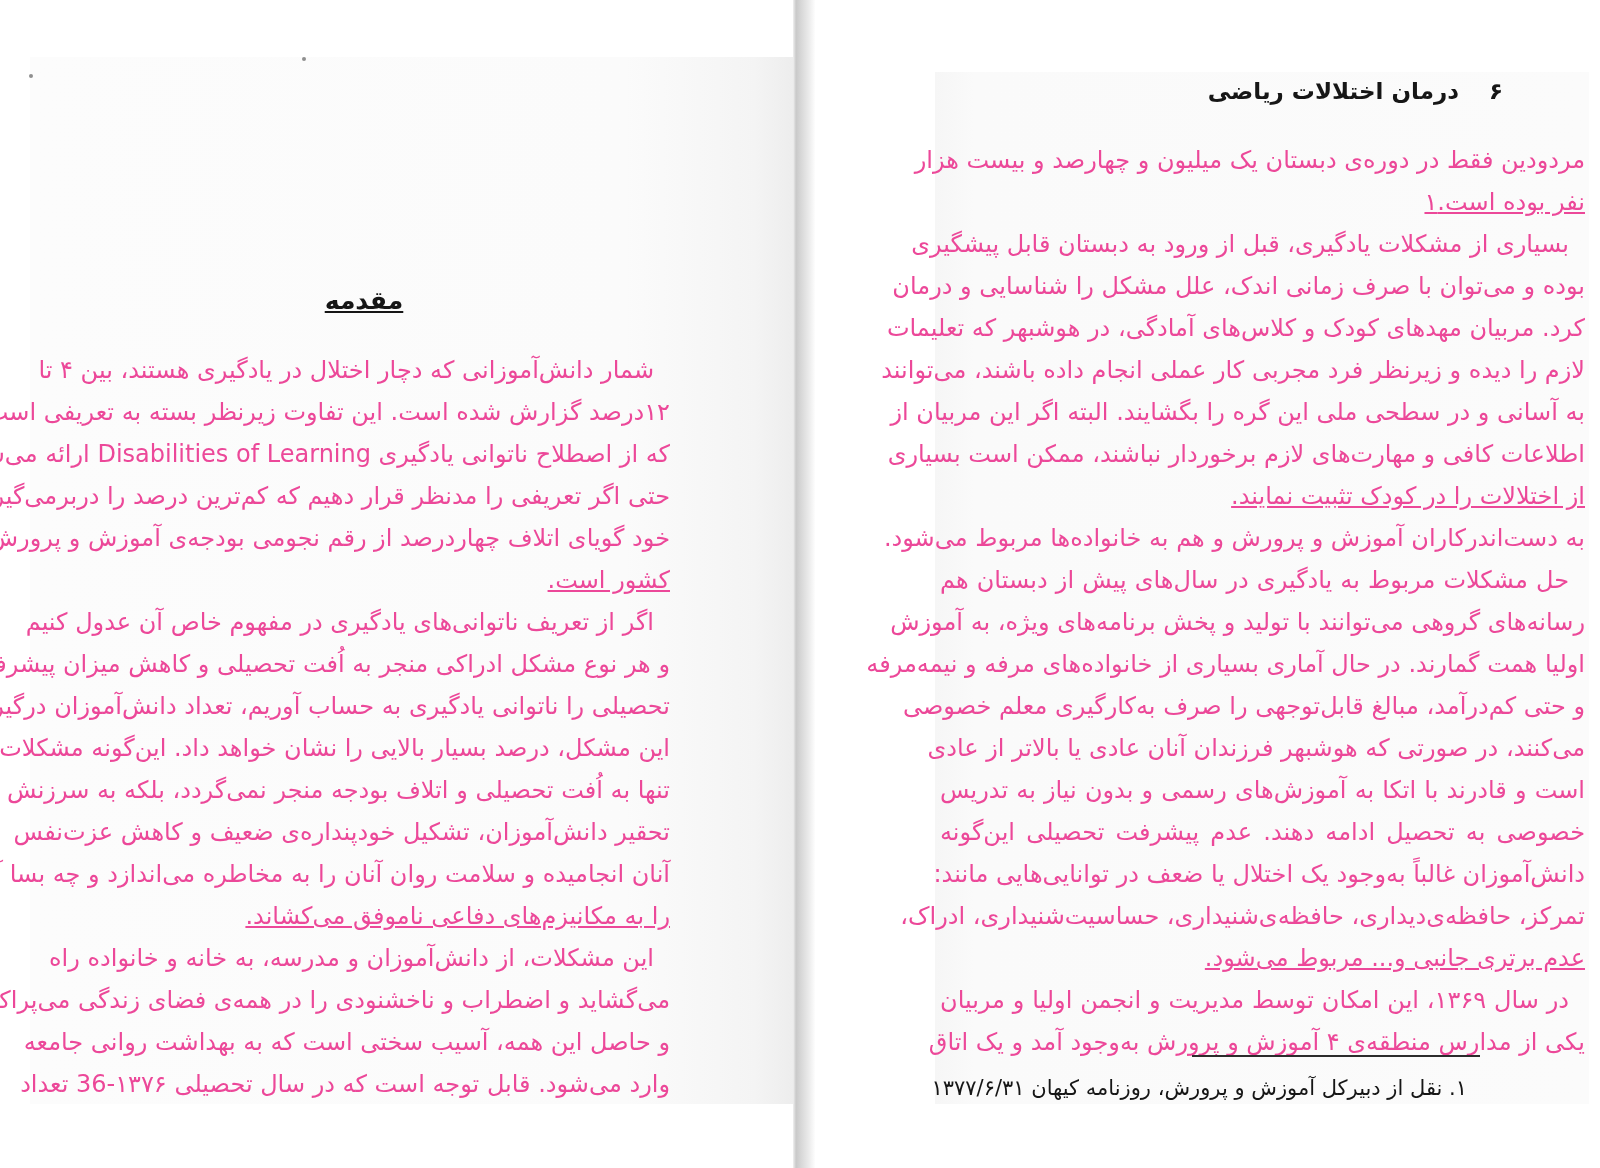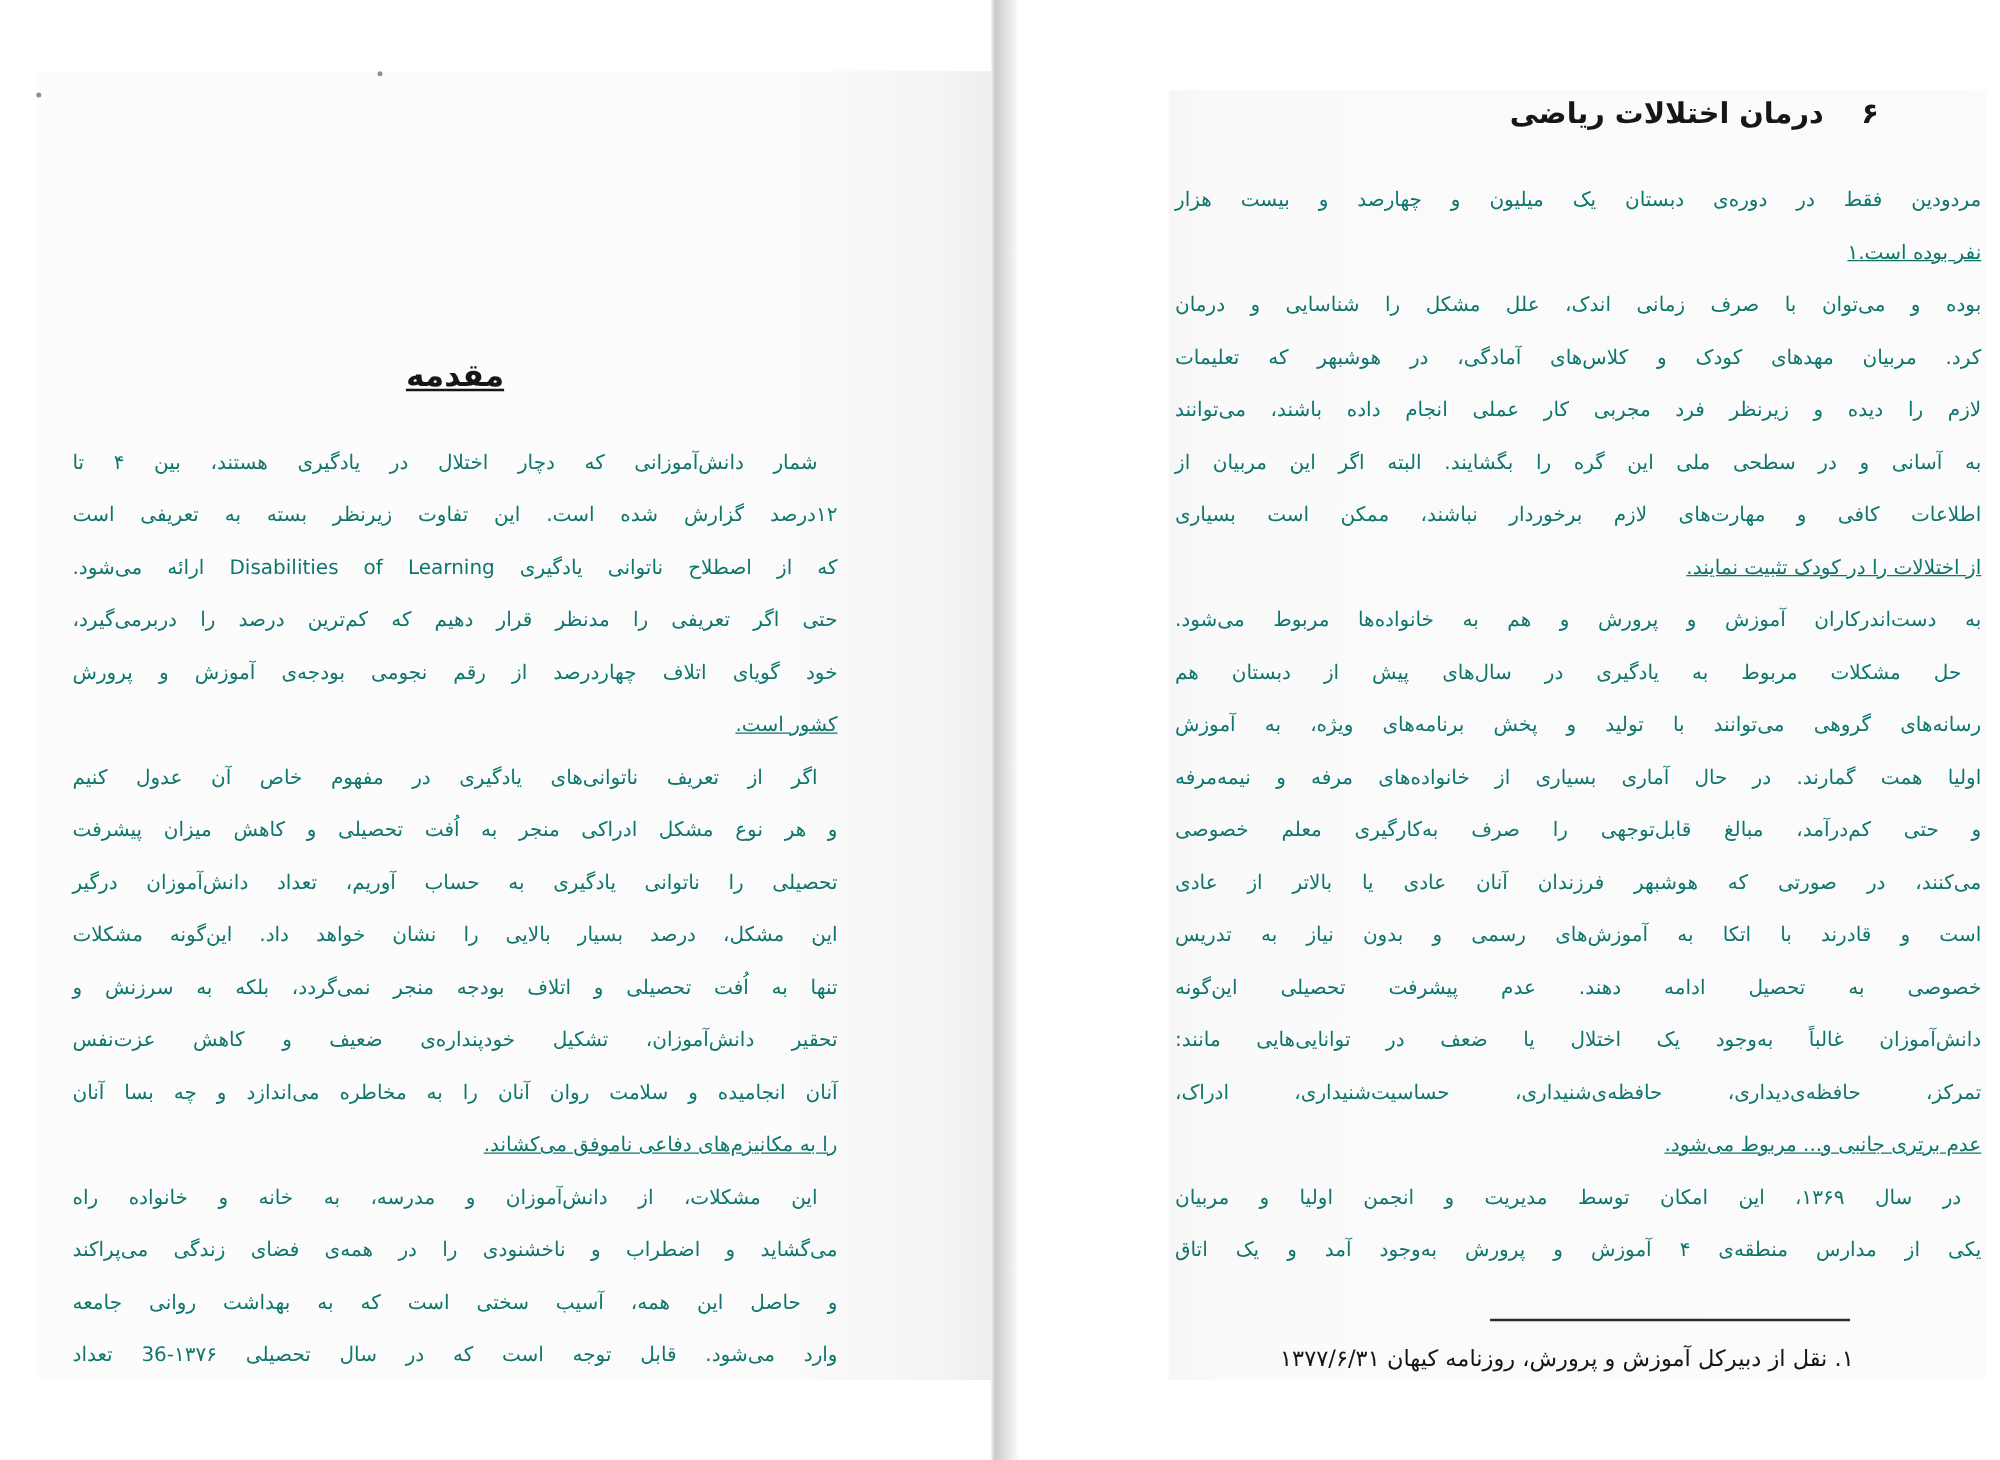--- a/index.html
+++ b/index.html
@@ -19,46 +19,46 @@
   #page-divider {
     position:absolute; left:793px; top:0; width:22px; height:1168px;
     background:linear-gradient(to right,#f0f0f0 0%,#c9c9c9 14%,#d8d8d8 38%,#ebebeb 72%,#fdfdfd 100%);
   }
 
   .text-block { position:absolute; direction:rtl; }
   #left-body  { left:58px;  top:349px; width:612px; }
   #right-body { left:940px; top:139px; width:645px; }
 
   .line {
-    height:42px; line-height:42px; font-size:16px;
+    height:42px; line-height:42px; font-size:24px;
     direction:rtl; white-space:nowrap;
     text-align:justify; text-align-last:justify;
-    color:#0f766e;
+    color:#ec4899;
   }
   .line.end    { text-align-last:right;text-decoration:underline; }
   .line.indent { padding-right:16px; }
 
   #chapter-heading {
     position:absolute; left:58px; top:286px; width:612px;
     text-align:center; font-weight:bold; font-size:25px; line-height:30px;text-decoration:underline;
   }
 
   #running-header {
     position:absolute; top:76px; right:97px;
     display:flex; direction:rtl; gap:30px; align-items:baseline;
     font-weight:bold; font-size:23px; line-height:30px;
   }
 
   #footnote-rule {
     position:absolute; top:1055px; right:120px; width:288px; height:2px;
     background:#2c2c2c;
   }
   #footnote-text {
-    position:absolute; top:1074px; right:117px;
-    direction:rtl; text-align:right; font-size:18px; line-height:28px;
+    position:absolute; top:1074px; right:133px;
+    direction:rtl; text-align:right; font-size:21px; line-height:28px;
     white-space:nowrap;
   }
 
   .speck { position:absolute; width:4px; height:4px; border-radius:50%; background:#8f8f8f; }
   #speck-1 { left:29px;  top:74px; }
   #speck-2 { left:302px; top:57px; }
 </style>
 </head>
 <body>
 
@@ -72,20 +72,21 @@
   <div id="speck-2" class="speck"></div>
 
   <div id="running-header">
     <span>۶</span>
     <span>درمان اختلالات ریاضی</span>
   </div>
 
   <div id="right-body" class="text-block">
     <div class="line">مردودین فقط در دوره‌ی دبستان یک میلیون و چهارصد و بیست هزار</div>
     <div class="line end">نفر بوده است.۱</div>
+    <div class="line indent">بسیاری از مشکلات یادگیری، قبل از ورود به دبستان قابل پیشگیری</div>
     <div class="line">بوده و می‌توان با صرف زمانی اندک، علل مشکل را شناسایی و درمان</div>
     <div class="line">کرد. مربیان مهدهای کودک و کلاس‌های آمادگی، در هوشبهر که تعلیمات</div>
     <div class="line">لازم را دیده و زیرنظر فرد مجربی کار عملی انجام داده باشند، می‌توانند</div>
     <div class="line">به آسانی و در سطحی ملی این گره را بگشایند. البته اگر این مربیان از</div>
     <div class="line">اطلاعات کافی و مهارت‌های لازم برخوردار نباشند، ممکن است بسیاری</div>
     <div class="line end">از اختلالات را در کودک تثبیت نمایند.</div>
     <div class="line">به دست‌اندرکاران آموزش و پرورش و هم به خانواده‌ها مربوط می‌شود.</div>
     <div class="line indent">حل مشکلات مربوط به یادگیری در سال‌های پیش از دبستان هم</div>
     <div class="line">رسانه‌های گروهی می‌توانند با تولید و پخش برنامه‌های ویژه، به آموزش</div>
     <div class="line">اولیا همت گمارند. در حال آماری بسیاری از خانواده‌های مرفه و نیمه‌مرفه</div>

